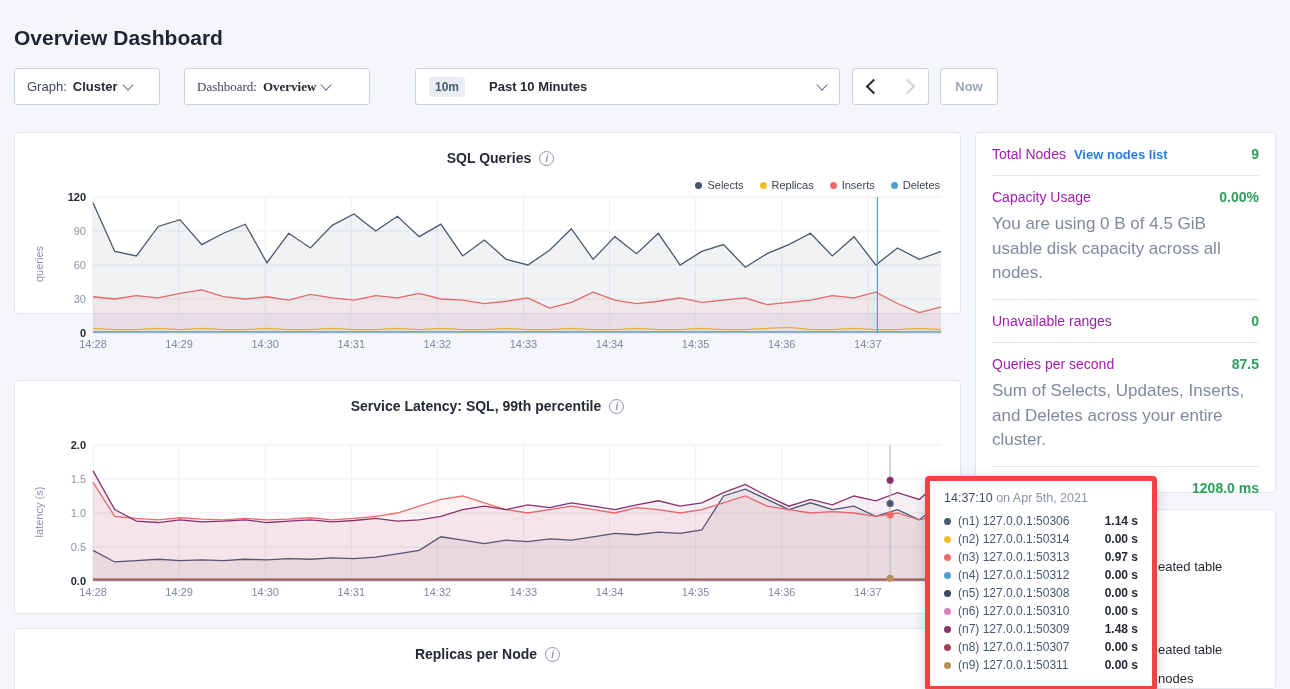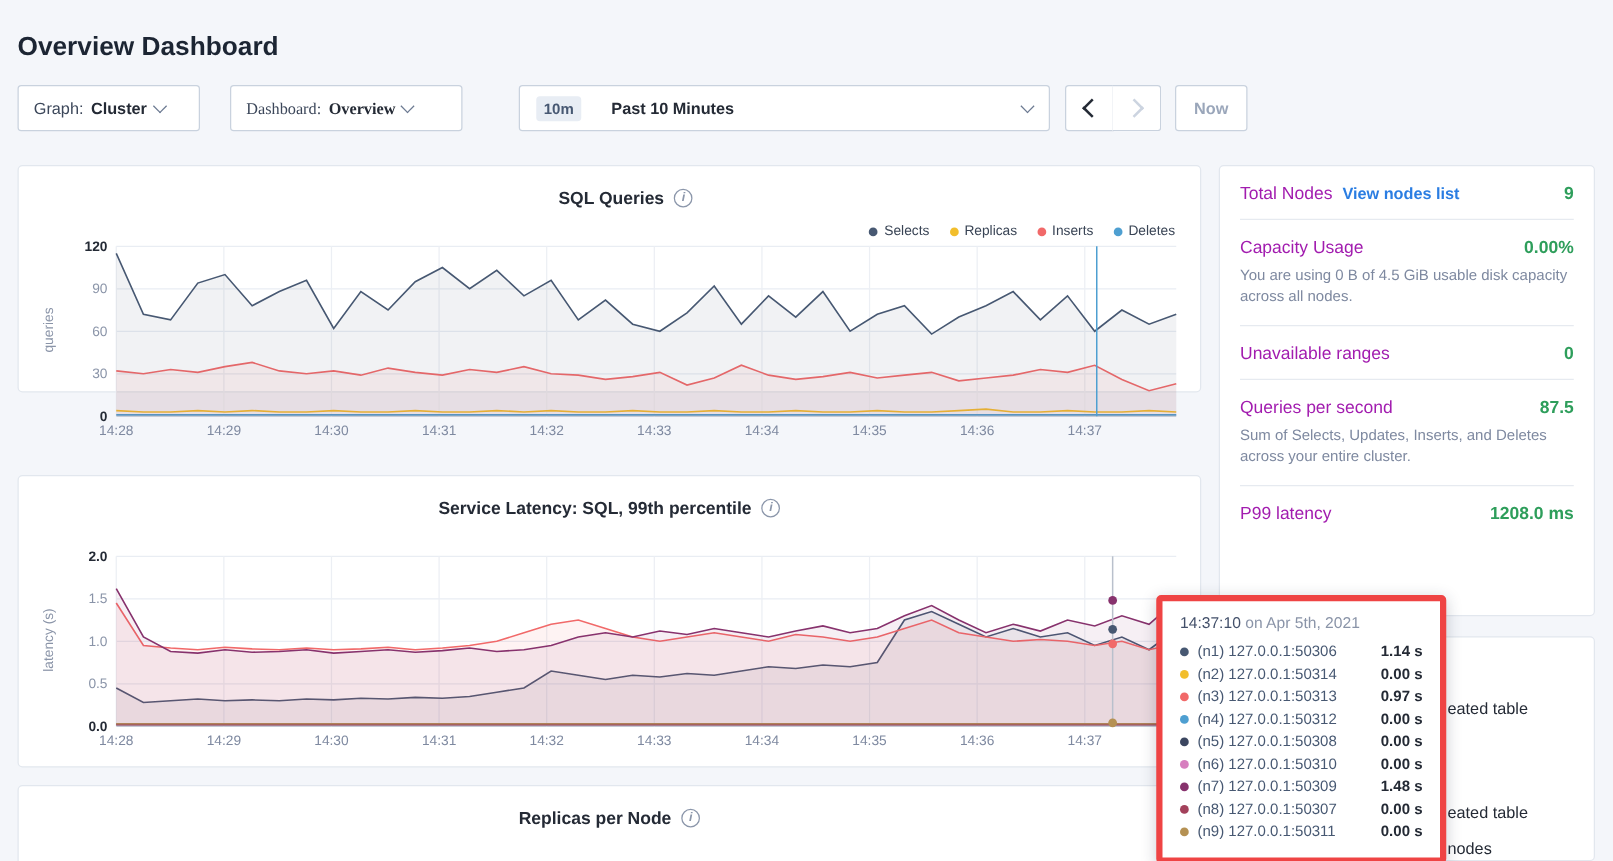--- a/index.html
+++ b/index.html
@@ -55,21 +55,21 @@
   .legend-dot{width:7px;height:7px;border-radius:50%;flex:none;}
 
   
   .summary-header{text-align:center;font-weight:700;font-size:14px;padding:17px 0 14px;border-bottom:1px solid #e6eaf0;}
   .sum-row{border-bottom:1px solid #e6eaf0;padding:13px 0;}
   .sum-row.last{border-bottom:none;}
   .sum-main{display:flex;align-items:baseline;gap:8px;}
   .sum-label{font-weight:400;font-size:14px;color:#a21caf;}
   .sum-link{color:#2a7de2;font-size:13px;font-weight:600;text-decoration:none;cursor:pointer;}
   .sum-value{margin-left:auto;color:#2e9e5b;font-weight:700;font-size:14px;}
-  .sum-desc{margin-top:7px;font-size:12px;color:#7e89a0;line-height:1.45;}
+  .sum-desc{margin-top:7px;font-size:17px;color:#7e89a0;line-height:1.45;}
 
   
   .event-frag{position:absolute;font-size:13px;color:#242a35;white-space:nowrap;}
   #frag-0{left:182px;top:49px;}
   #frag-1{left:182px;top:132px;}
   #frag-2{left:182px;top:149px;margin-top:12px;}
 
   
   #tooltip{position:absolute;left:925px;top:476px;width:232px;background:#fff;border:5px solid #ef4444;
            border-radius:4px;box-shadow:0 3px 12px rgba(35,45,70,.22);padding:10px 14px 12px;

